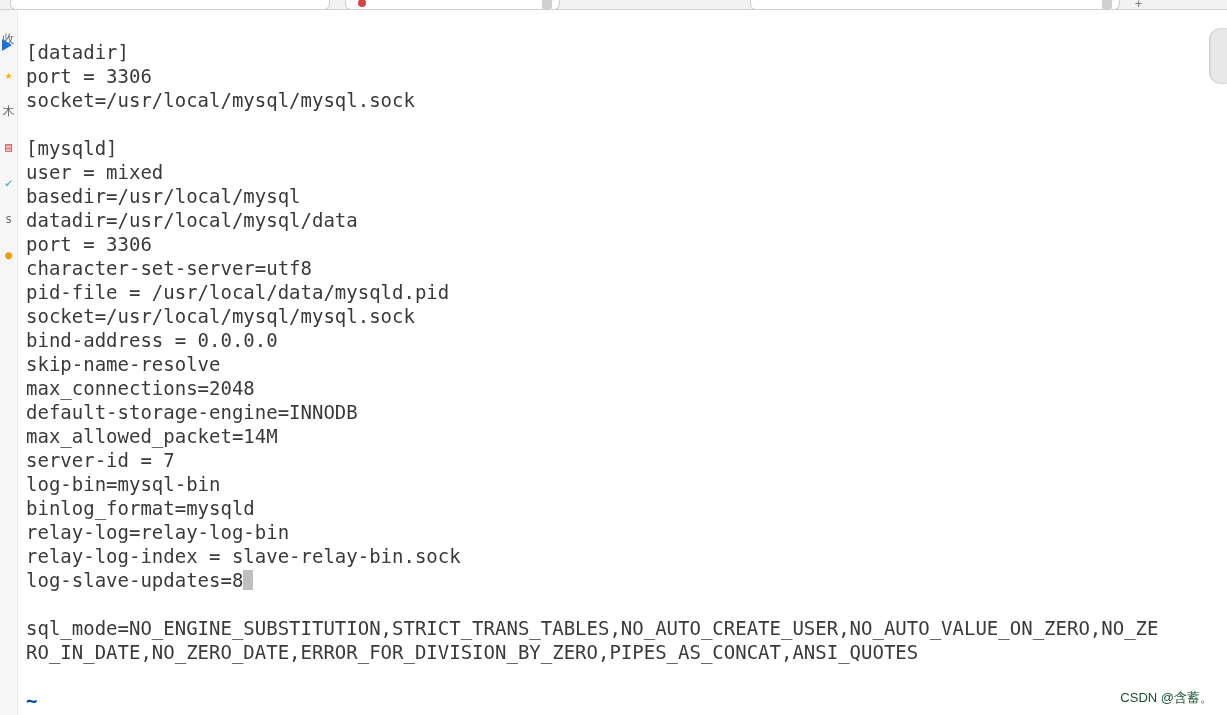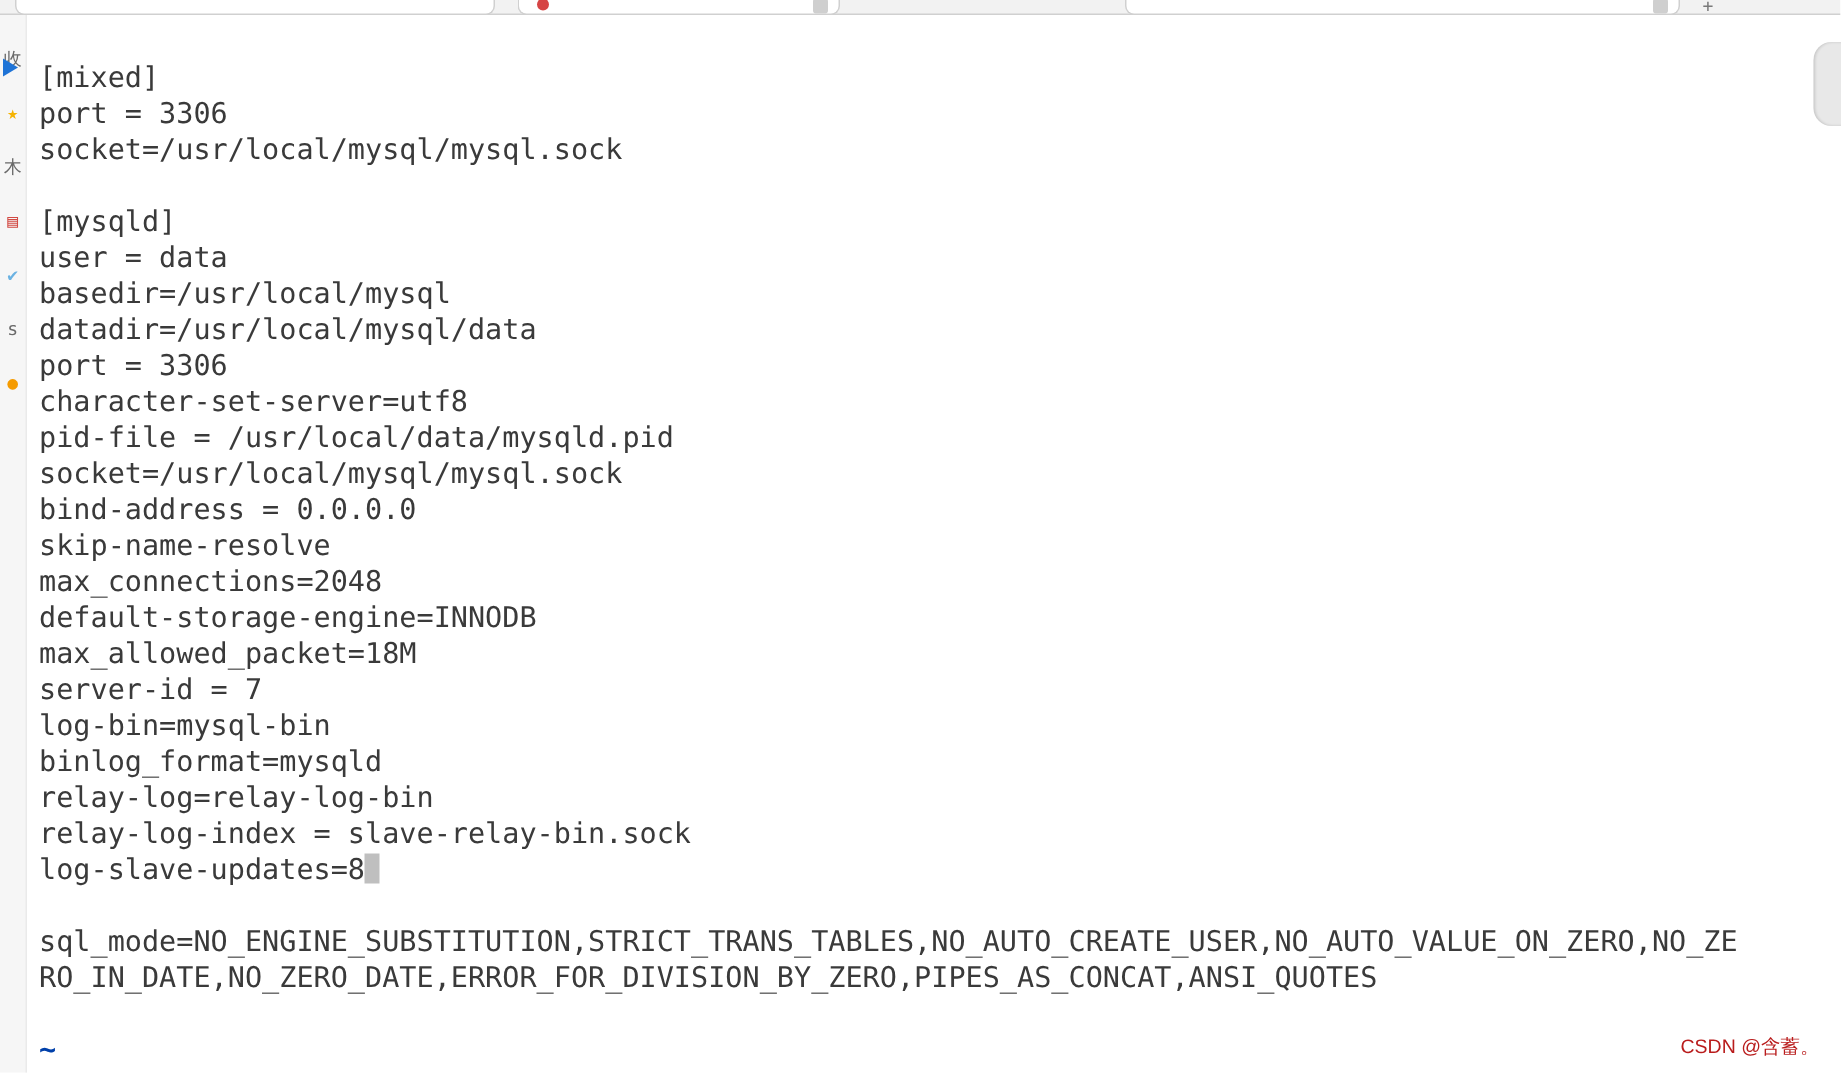--- a/index.html
+++ b/index.html
@@ -49,21 +49,21 @@
       line-height: 24px;
       color: #3a3a3a;
       overflow: hidden;
     }
     .cursor-block {
       display:inline-block; width:10px; height:20px; background:#bfbfbf; vertical-align:-3px;
     }
     .tilde { color:#0040aa; font-weight:bold; }
     .watermark {
       position: absolute; right: 14px; bottom: 8px;
-      color: #b91c1c; font-family: Arial, sans-serif; font-size: 13px;
+      color: #14532d; font-family: Arial, sans-serif; font-size: 13px;
     }
     .round-edge {
       position:absolute; right:-6px; top:28px; width:24px; height:56px;
       background:#e8e8e8; border-radius:12px 0 0 12px; box-shadow: inset 1px 0 2px rgba(0,0,0,0.15);
     }
   </style>
 </head>
 <body>
 
 <div class="tabstrip">
@@ -85,37 +85,37 @@
   <span class="ic" style="color:#6a6a6a">s</span>
   <span class="ic" style="color:#f59b00">●</span>
 </div>
 
 <div class="gutter">
   <div class="arrow"></div>
 </div>
 
 <div class="round-edge"></div>
 
-<div class="editor"><span>[mixed]</span>
+<div class="editor"><span>[datadir]</span>
 <span>port = 3306</span>
 <span>socket=/usr/local/mysql/mysql.sock</span>
 <span></span>
 <span>[mysqld]</span>
-<span>user = data</span>
+<span>user = mixed</span>
 <span>basedir=/usr/local/mysql</span>
 <span>datadir=/usr/local/mysql/data</span>
 <span>port = 3306</span>
 <span>character-set-server=utf8</span>
 <span>pid-file = /usr/local/data/mysqld.pid</span>
 <span>socket=/usr/local/mysql/mysql.sock</span>
 <span>bind-address = 0.0.0.0</span>
 <span>skip-name-resolve</span>
 <span>max_connections=2048</span>
 <span>default-storage-engine=INNODB</span>
-<span>max_allowed_packet=18M</span>
+<span>max_allowed_packet=14M</span>
 <span>server-id = 7</span>
 <span>log-bin=mysql-bin</span>
 <span>binlog_format=mysqld</span>
 <span>relay-log=relay-log-bin</span>
 <span>relay-log-index = slave-relay-bin.sock</span>
 <span>log-slave-updates=8</span><span class="cursor-block"></span>
 <span></span>
 <span>sql_mode=NO_ENGINE_SUBSTITUTION,STRICT_TRANS_TABLES,NO_AUTO_CREATE_USER,NO_AUTO_VALUE_ON_ZERO,NO_ZE</span>
 <span>RO_IN_DATE,NO_ZERO_DATE,ERROR_FOR_DIVISION_BY_ZERO,PIPES_AS_CONCAT,ANSI_QUOTES</span>
 <span></span>

